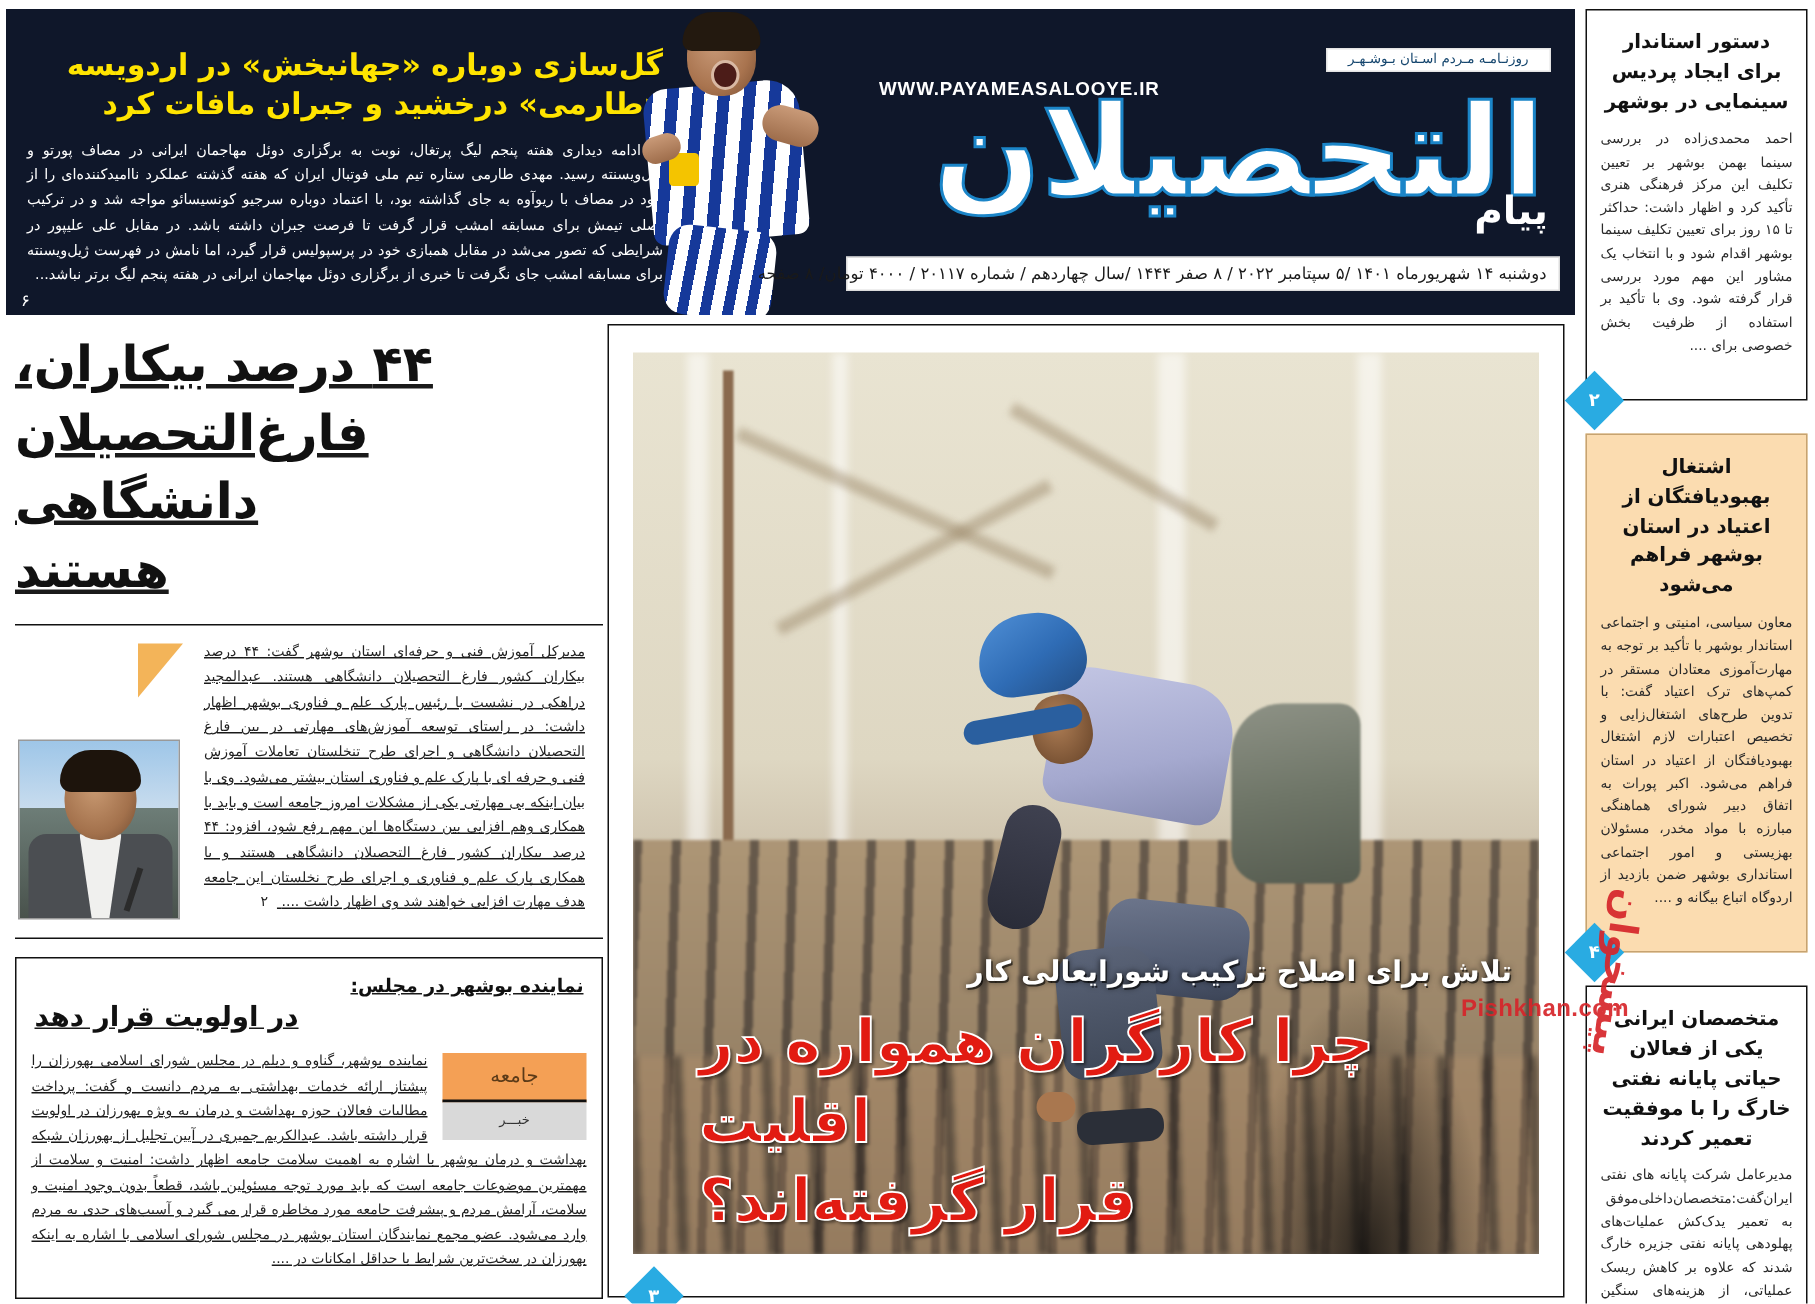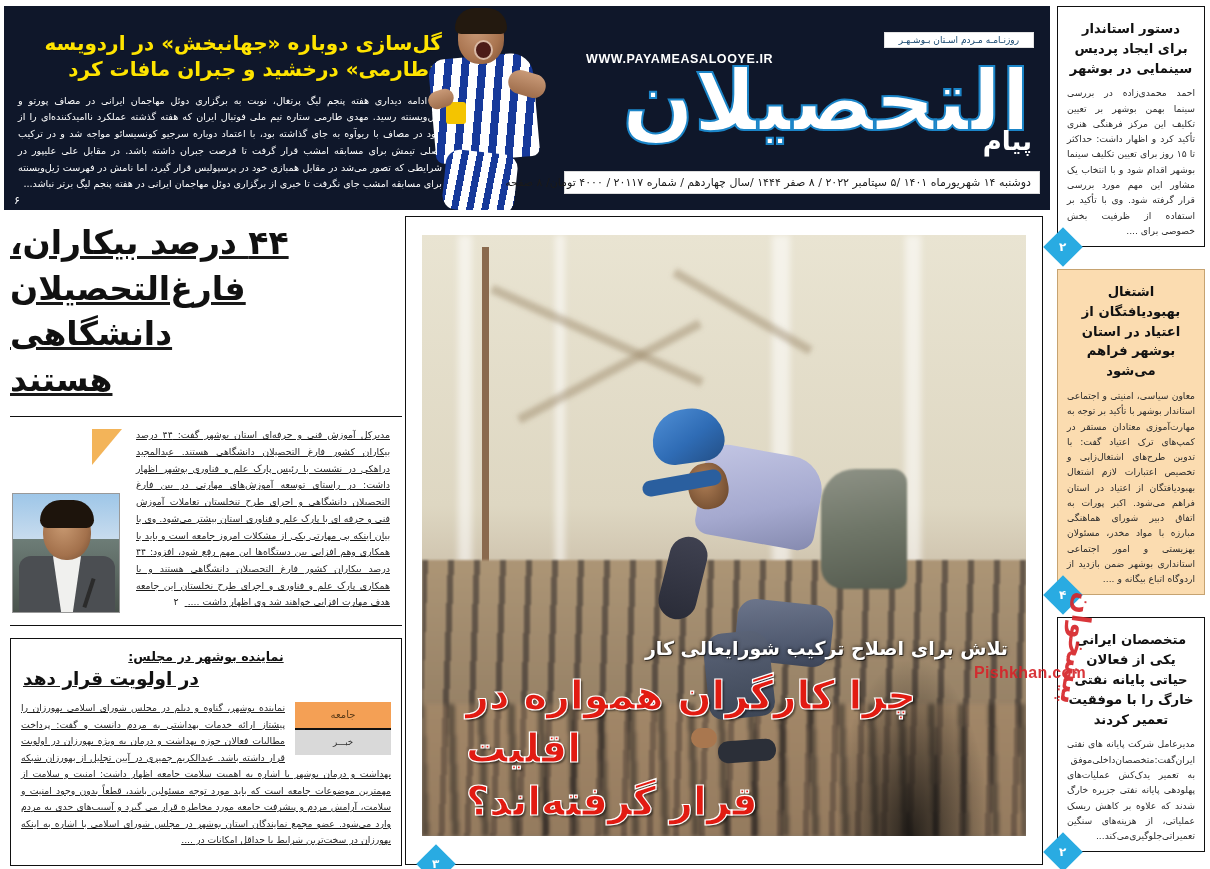--- a/index.html
+++ b/index.html
@@ -100,21 +100,21 @@
     position:absolute;right:8px;bottom:-6px;font-size:26px;font-weight:bold;color:#ffffff;
   }
   .mast-date{
     position:absolute;right:0;left:0;bottom:8px;background:#ffffff;color:#1a1a1a;
     font-size:11px;text-align:center;padding:4px 8px;white-space:nowrap;
     border:1px solid #dcdcdc;
   }
 
   
   .sidebar{position:absolute;left:1057px;top:6px;width:148px;bottom:4px;}
-  .sb-box{position:relative;border:1px solid #111;background:#fff;padding:10px 9px 8px 9px;direction:rtl;}
+  .sb-box{position:relative;border:1px solid #111;background:#fff;padding:10px 9px 28px 9px;direction:rtl;}
   .sb-box.tan{background:#fbdcb0;border-color:#c6a371;}
   .sb-h{
     font-size:13.2px;font-weight:bold;line-height:1.5;text-align:center;color:#111;margin:2px 0 7px 0;
   }
   .sb-p{font-size:9.2px;line-height:1.66;text-align:justify;color:#2a2a2a;}
   .diamond{
     position:absolute;left:-9px;bottom:-15px;width:28px;height:28px;background:#29abe2;
     transform:rotate(45deg);display:flex;align-items:center;justify-content:center;
   }
   .diamond span{transform:rotate(-45deg);color:#fff;font-size:12px;font-weight:bold;}
@@ -146,26 +146,26 @@
   .pt-suit{position:absolute;left:6px;top:62px;width:96px;height:58px;background:#4b4e52;border-radius:12px 12px 0 0;}
   .pt-shirt{position:absolute;left:40px;top:62px;width:28px;height:58px;background:#f0f0ee;
     clip-path:polygon(0 0,100% 0,70% 100%,30% 100%);}
   .pt-mic{position:absolute;left:74px;top:84px;width:4px;height:30px;background:#2b2b2b;transform:rotate(18deg);}
 
   .lead-sep{height:0;border-top:1px solid #111;margin:12px 6px 0 6px;}
 
   .box2{
     position:relative;border:1px solid #111;margin:12px 6px 0 6px;padding:10px 10px 16px 10px;direction:rtl;
   }
-  .b2-kicker{font-size:12.6px;font-weight:bold;text-align:center;color:#111;margin:0 2px 2px 2px;}
+  .b2-kicker{font-size:12.6px;font-weight:bold;text-align:right;color:#111;margin:0 2px 2px 2px;}
   .b2-h{font-size:18.5px;font-weight:bold;line-height:1.4;text-align:left;color:#111;margin:0 2px 8px 2px;}
   .b2-h .ln{display:block;}
   .b2-flow{font-size:9.3px;line-height:1.78;text-align:justify;color:#1f1f1f;}
   .tagbox{float:right;width:96px;margin:2px 0 4px 10px;}
-  .tag-a{background:#f4a055;color:#5a3a18;font-size:10px;text-align:center;padding:4px 0;border-bottom:2px solid #111;}
+  .tag-a{background:#f4a055;color:#5a3a18;font-size:13px;text-align:center;padding:4px 0;border-bottom:2px solid #111;}
   .tag-b{background:#d9d9d9;color:#333;font-size:8.6px;text-align:center;padding:5px 0;letter-spacing:2px;}
 
   
   .centercol{position:absolute;left:405px;top:216px;width:636px;bottom:4px;border:1px solid #111;background:#fff;}
   .photo{
     position:absolute;left:16px;right:16px;top:18px;bottom:28px;overflow:hidden;
     background:linear-gradient(180deg,#e9e4d2 0%,#ded7c2 45%,#b9a892 70%,#8e8275 100%);
   }
   
   .bg-col{position:absolute;top:0;bottom:42%;width:14px;background:rgba(255,255,255,.55);filter:blur(3px);}

